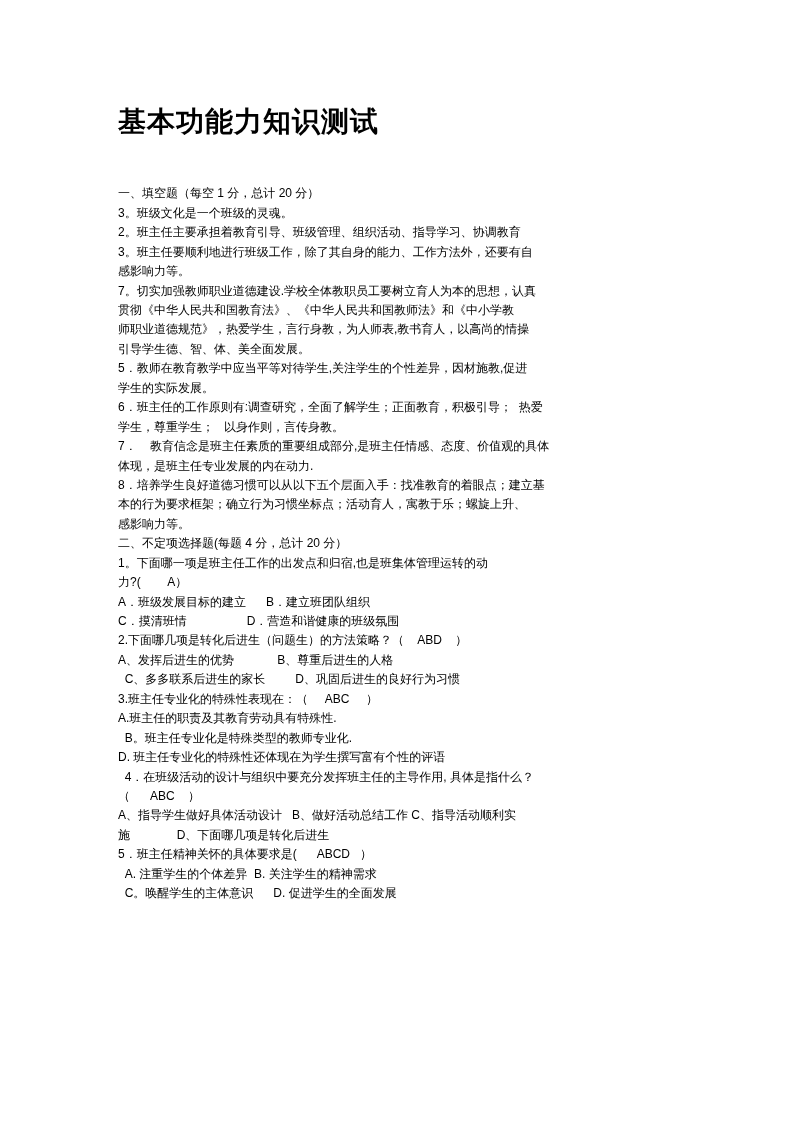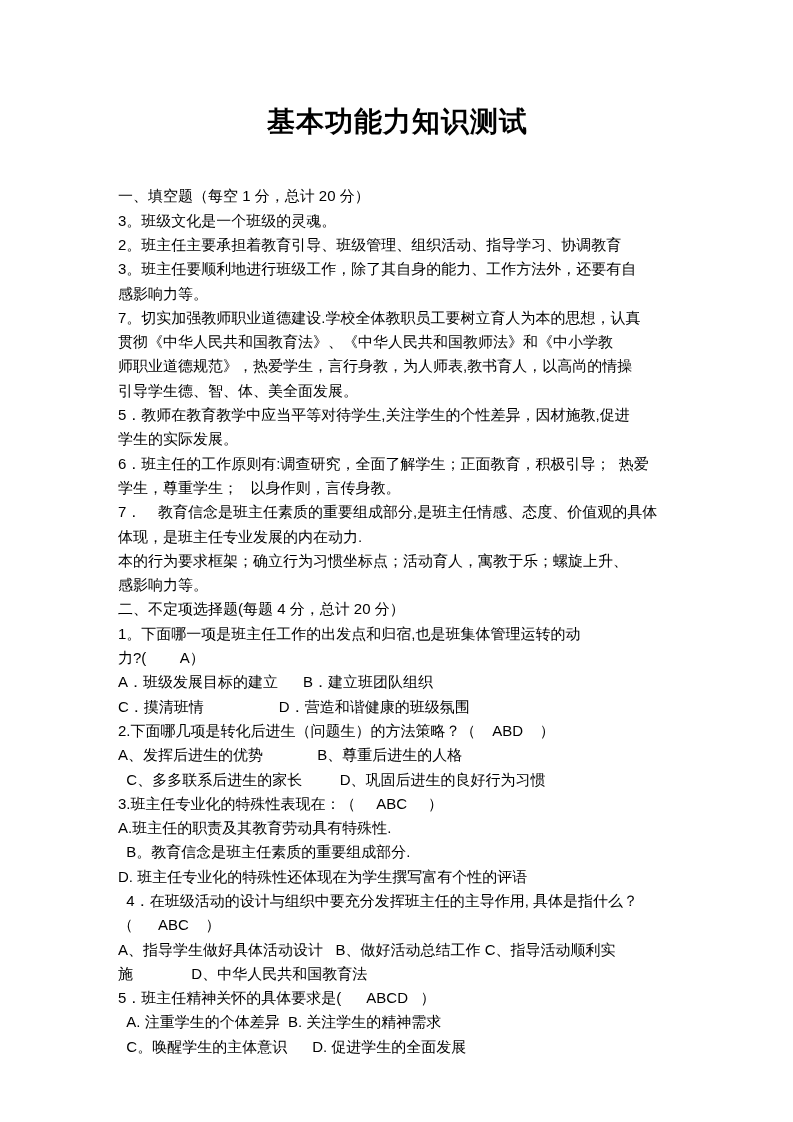--- a/index.html
+++ b/index.html
@@ -15,31 +15,31 @@
     overflow: hidden;
   }
   .page {
     position: relative;
     width: 793px;
     height: 1122px;
     box-sizing: border-box;
     padding: 96px 86px 0 118px;
   }
   .doc-title {
-    text-align: center;
+    text-align: left;
     font-size: 28px;
     font-weight: bold;
     letter-spacing: 1px;
     margin: 8px 0 0 0;
     padding-right: 30px;
     line-height: 1.3;
   }
   .body-block {
     margin-top: 44px;
-    font-size: 15px;
+    font-size: 12px;
     line-height: 1.62;
     text-align: left;
   }
   .para {
     margin: 0;
     white-space: pre-wrap;
     word-break: break-all;
   }
   .section-head {
     margin: 0;
@@ -60,37 +60,38 @@
     <p class="para">7。切实加强教师职业道德建设.学校全体教职员工要树立育人为本的思想，认真</p>
     <p class="para">贯彻《中华人民共和国教育法》、《中华人民共和国教师法》和《中小学教</p>
     <p class="para">师职业道德规范》，热爱学生，言行身教，为人师表,教书育人，以高尚的情操</p>
     <p class="para">引导学生德、智、体、美全面发展。</p>
     <p class="para">5．教师在教育教学中应当平等对待学生,关注学生的个性差异，因材施教,促进</p>
     <p class="para">学生的实际发展。</p>
     <p class="para">6．班主任的工作原则有:调查研究，全面了解学生；正面教育，积极引导；  热爱</p>
     <p class="para">学生，尊重学生；   以身作则，言传身教。</p>
     <p class="para">7．    教育信念是班主任素质的重要组成部分,是班主任情感、态度、价值观的具体</p>
     <p class="para">体现，是班主任专业发展的内在动力.</p>
+    <p class="para">8．培养学生良好道德习惯可以从以下五个层面入手：找准教育的着眼点；建立基</p>
     <p class="para">本的行为要求框架；确立行为习惯坐标点；活动育人，寓教于乐；螺旋上升、</p>
     <p class="para">感影响力等。</p>
     <p class="para"></p>
 
     <p class="para section-head">二、不定项选择题(每题 4 分，总计 20 分）</p>
     <p class="para">1。下面哪一项是班主任工作的出发点和归宿,也是班集体管理运转的动</p>
     <p class="para">力?(        A）</p>
     <p class="para">A．班级发展目标的建立      B．建立班团队组织</p>
     <p class="para">C．摸清班情                  D．营造和谐健康的班级氛围</p>
     <p class="para">2.下面哪几项是转化后进生（问题生）的方法策略？（    ABD    ）</p>
     <p class="para">A、发挥后进生的优势             B、尊重后进生的人格</p>
     <p class="para">  C、多多联系后进生的家长         D、巩固后进生的良好行为习惯</p>
     <p class="para">3.班主任专业化的特殊性表现在：（     ABC     ）</p>
     <p class="para">A.班主任的职责及其教育劳动具有特殊性.</p>
-    <p class="para">  B。教育信念是班主任素质的重要组成部分.</p>
+    <p class="para">  B。班主任专业化是特殊类型的教师专业化.</p>
     <p class="para">D. 班主任专业化的特殊性还体现在为学生撰写富有个性的评语</p>
     <p class="para">  4．在班级活动的设计与组织中要充分发挥班主任的主导作用, 具体是指什么？</p>
     <p class="para">（      ABC    ）</p>
     <p class="para">A、指导学生做好具体活动设计   B、做好活动总结工作 C、指导活动顺利实</p>
-    <p class="para">施              D、中华人民共和国教育法</p>
+    <p class="para">施              D、下面哪几项是转化后进生</p>
     <p class="para">5．班主任精神关怀的具体要求是(      ABCD   ）</p>
     <p class="para">  A. 注重学生的个体差异  B. 关注学生的精神需求</p>
     <p class="para">  C。唤醒学生的主体意识      D. 促进学生的全面发展</p>
   </div>
 </div>
 
 </body></html>

